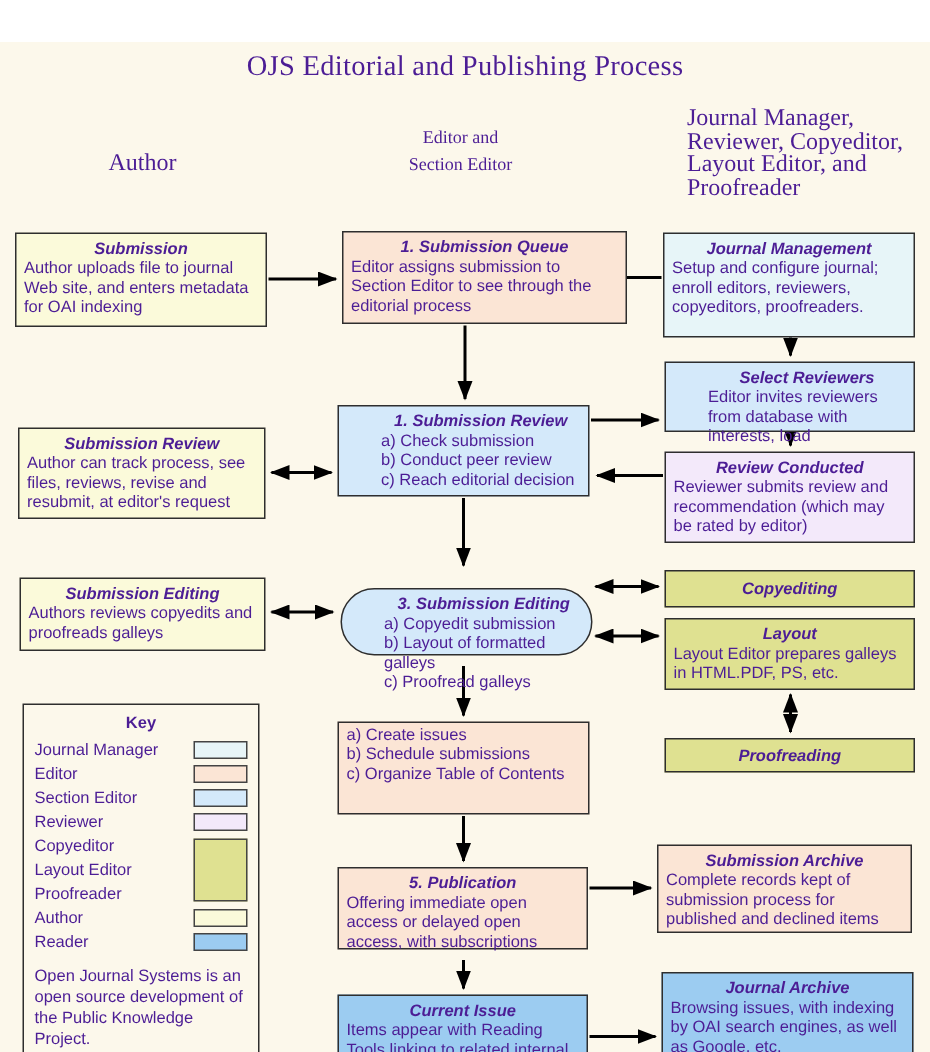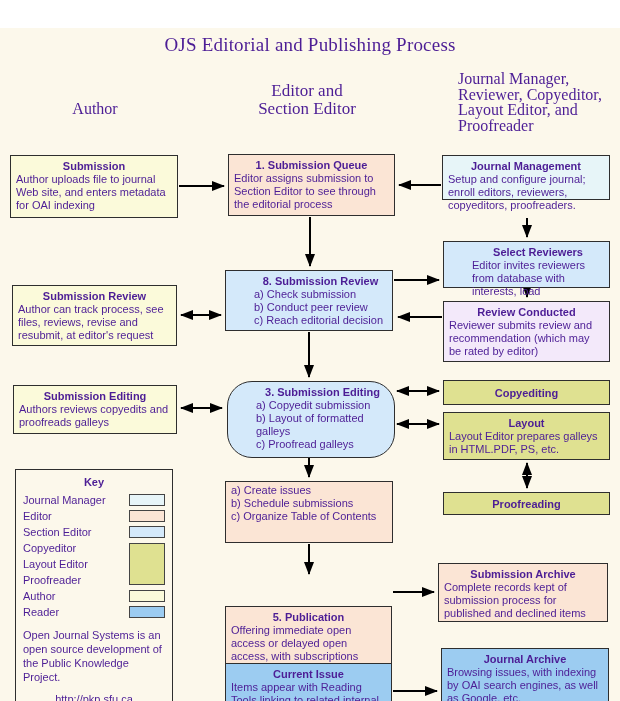--- a/index.html
+++ b/index.html
@@ -5,27 +5,27 @@
   html,body{margin:0;padding:0;}
   #canvas{
     position:relative; width:620px; height:701px;
     background:var(--background,#FCF8EB);
     font-family:"Liberation Sans","DejaVu Sans",sans-serif;
     color:#4c1d95; overflow:hidden;margin-top:28px;
   }
   .serif{font-family:"Liberation Serif","DejaVu Serif",serif;}
   #title{position:absolute; left:0; top:6px; width:620px; text-align:center;
     font-size:19px; letter-spacing:.2px;}
-  .colhead{position:absolute; white-space:pre-line; font-size:17px; line-height:18px;}
+  .colhead{position:absolute; white-space:pre-line; font-size:12px; line-height:18px;}
   #head-author{left:40px; top:72px; width:110px; text-align:center; font-size:16px;}
   #head-editor{left:222px; top:54px; width:170px; text-align:center;}
   #head-others{left:458px; top:43px; width:160px; text-align:left; font-size:16px; line-height:15.5px;}
   .box{position:absolute; box-sizing:border-box; border:1.5px solid var(--border,#2E2E2E);
     padding:2px 5px; font-size:11px; line-height:13px;}
-  .box .t{font-weight:bold; text-align:center; line-height:14px; margin-top:1px;}
+  .box .t{font-weight:bold; text-align:center; line-height:14px; margin-top:1px;font-style:italic;}
   .box .b{text-align:left; white-space:pre-line;}
   .box.titleonly{display:flex; align-items:center; justify-content:center; padding:0;}
   .c-author{background:var(--author,#FBFADA);}
   .c-editor{background:var(--editor,#FBE5D5);}
   .c-sed{background:var(--section_editor,#D4E9FA);padding-left:28px;}
   .c-jm{background:var(--journal_manager,#E7F5F8);}
   .c-rev{background:var(--reviewer,#F3E9FA);}
   .c-copy{background:var(--copyeditor,#DFE191);}
   .c-reader{background:var(--reader,#9CCCF1);}
   #arrows{position:absolute; left:0; top:0; pointer-events:none;}
@@ -84,53 +84,53 @@
     <line class="arrow" x1="309" y1="516" x2="309" y2="546" marker-end="url(#mE)"></line>
     <line class="arrow" x1="393" y1="564" x2="434" y2="564" marker-end="url(#mE)"></line>
     <line class="arrow" x1="309" y1="612" x2="309" y2="631" marker-end="url(#mE)"></line>
     <line class="arrow" x1="393" y1="663" x2="437" y2="663" marker-end="url(#mE)"></line>
   </svg>
 
   <div class="box c-author" style="left:10px;top:127px;width:168px;height:63px;">
     <div class="t">Submission</div>
     <div class="b">Author uploads file to journal Web site, and enters metadata for OAI indexing</div>
   </div>
-  <div class="box c-editor" style="left:228px;top:126px;width:167px;height:62px;">
+  <div class="box c-editor" style="left:228px;top:126px;width:190px;height:62px;">
     <div class="t">1. Submission Queue</div>
     <div class="b">Editor assigns submission to Section Editor to see through the editorial process</div>
   </div>
-  <div class="box c-jm" style="left:442px;top:127px;width:168px;height:45px;">
+  <div class="box c-jm" style="left:442px;top:127px;width:168px;height:70px;">
     <div class="t">Journal Management</div>
     <div class="b">Setup and configure journal; enroll editors, reviewers, copyeditors, proofreaders.</div>
   </div>
 
   <div class="box c-sed" style="left:443px;top:213px;width:167px;height:47px;">
     <div class="t">Select Reviewers</div>
     <div class="b">Editor invites reviewers from database with interests, load</div>
   </div>
   <div class="box c-sed" style="left:225px;top:242px;width:168px;height:61px;">
-    <div class="t">8. Submission Review</div>
+    <div class="t">1. Submission Review</div>
     <div class="b">a) Check submission
 b) Conduct peer review
 c) Reach editorial decision</div>
   </div>
   <div class="box c-author" style="left:12px;top:257px;width:165px;height:61px;">
     <div class="t">Submission Review</div>
     <div class="b">Author can track process, see files, reviews, revise and resubmit, at editor's request</div>
   </div>
   <div class="box c-rev" style="left:443px;top:273px;width:167px;height:61px;">
     <div class="t">Review Conducted</div>
     <div class="b">Reviewer submits review and recommendation (which may be rated by editor)</div>
   </div>
 
   <div class="box c-author" style="left:13px;top:357px;width:164px;height:49px;">
     <div class="t">Submission Editing</div>
     <div class="b">Authors reviews copyedits and proofreads galleys</div>
   </div>
-  <div class="box c-sed" style="left:227px;top:353px;width:168px;height:77px;border-radius:25px;">
+  <div class="box c-sed" style="left:227px;top:364px;width:168px;height:45px;border-radius:25px;">
     <div class="t">3. Submission Editing</div>
     <div class="b">a) Copyedit submission
 b) Layout of formatted galleys
 c) Proofread galleys</div>
   </div>
   <div class="box c-copy titleonly" style="left:443px;top:352px;width:167px;height:25px;">
     <div class="t">Copyediting</div>
   </div>
   <div class="box c-copy" style="left:443px;top:384px;width:167px;height:48px;">
     <div class="t">Layout</div>
@@ -138,21 +138,21 @@
   </div>
   <div class="box c-copy titleonly" style="left:443px;top:464px;width:167px;height:23px;">
     <div class="t">Proofreading</div>
   </div>
 
   <div class="box c-editor" style="left:225px;top:453px;width:168px;height:62px;">
     <div class="b">a) Create issues
 b) Schedule submissions
 c) Organize Table of Contents</div>
   </div>
-  <div class="box c-editor" style="left:225px;top:578px;width:167px;height:67px;">
+  <div class="box c-editor" style="left:225px;top:550px;width:167px;height:55px;">
     <div class="t">5. Publication</div>
     <div class="b">Offering immediate open access or delayed open access, with subscriptions</div>
   </div>
   <div class="box c-editor" style="left:438px;top:535px;width:170px;height:59px;">
     <div class="t">Submission Archive</div>
     <div class="b">Complete records kept of submission process for published and declined items</div>
   </div>
 
   <div class="box c-reader" style="left:225px;top:635px;width:167px;height:56px;">
     <div class="t">Current Issue</div>
@@ -169,20 +169,24 @@
       <span>Journal Manager</span>
       <span class="swatch c-jm"></span>
     </div>
     <div class="krow">
       <span>Editor</span>
       <span class="swatch c-editor"></span>
     </div>
     <div class="krow">
       <span>Section Editor</span>
       <span class="swatch c-sed"></span>
+    </div>
+    <div class="krow">
+      <span>Reviewer</span>
+      <span class="swatch c-rev"></span>
     </div>
     <div class="kgroup">
       <div class="glabels">
         <div>Copyeditor</div>
         <div>Layout Editor</div>
         <div>Proofreader</div>
       </div>
       <span class="swatch tall c-copy"></span>
     </div>
     <div class="krow">

